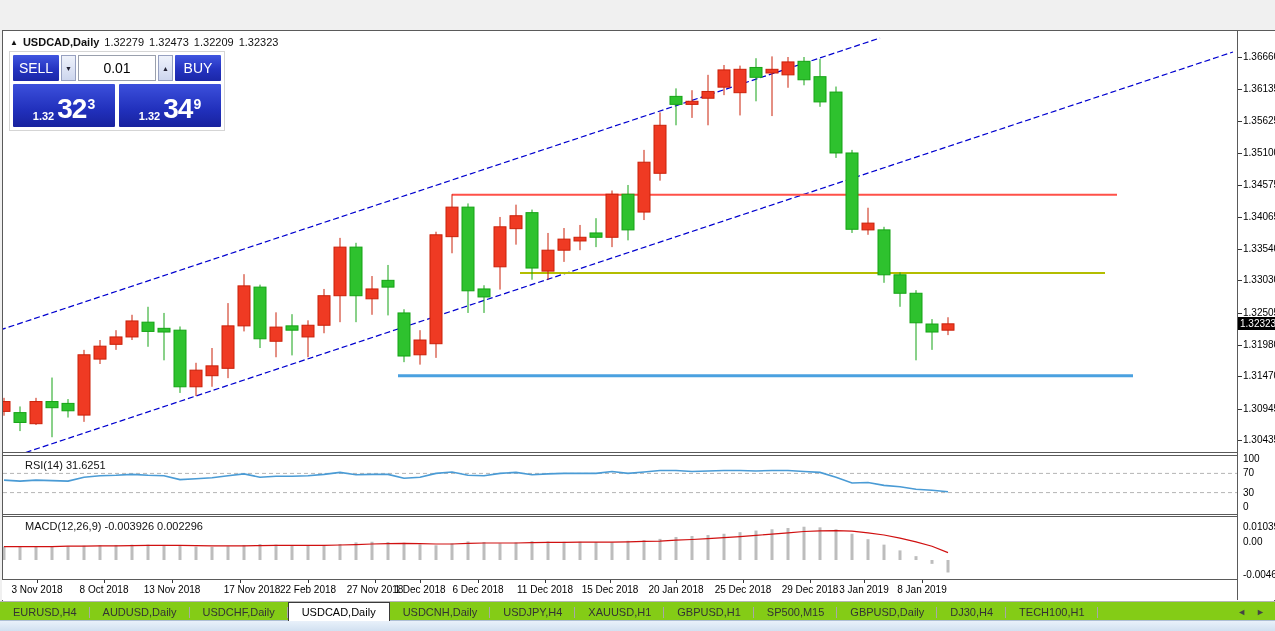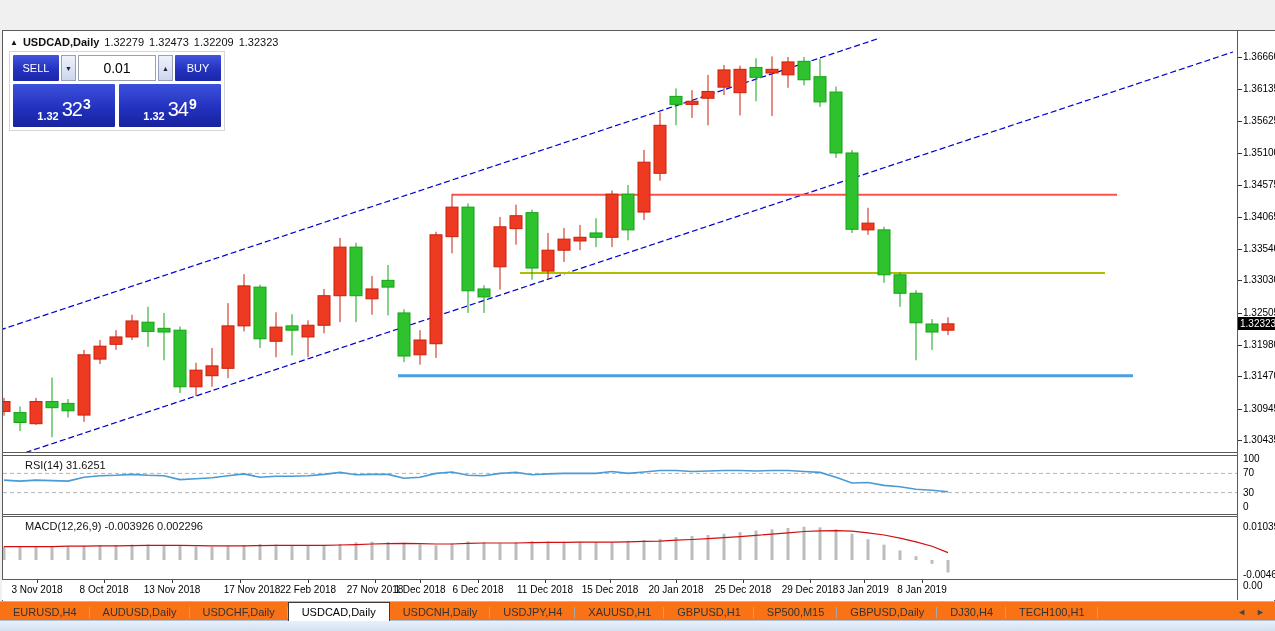--- a/index.html
+++ b/index.html
@@ -25,50 +25,50 @@
   
   #charttitle{position:absolute;left:10px;top:36px;font-size:11px;color:#111;display:flex;gap:5px;}
   #charttitle .arrow{font-size:8px;line-height:13px;color:#111;}
   #charttitle b{font-weight:700;}
 
   
   #oneclick{position:absolute;left:9px;top:51px;width:216px;background:#fff;
             border:1px solid #d5d5d5;padding:3px;box-sizing:border-box;}
   .ocrow1{display:flex;gap:2px;height:26px;}
   .ocbtn{flex:0 0 46px;background:linear-gradient(#4156e0,#2433c0 55%,#1b27a8);color:#fff;
-         font-size:11px;display:flex;align-items:center;justify-content:center;border-radius:1px;cursor:pointer;}
+         font-size:14px;display:flex;align-items:center;justify-content:center;border-radius:1px;cursor:pointer;}
   .spin{flex:0 0 15px;background:linear-gradient(#eef2fb,#cdd6ee);border:1px solid #96a0c0;
         display:flex;align-items:center;justify-content:center;font-size:7px;color:#223;cursor:pointer;box-sizing:border-box;}
   .volfield{flex:1 1 auto;background:#fff;border:1px solid #9aa0ad;display:flex;align-items:center;
             justify-content:center;font-size:14px;color:#000;box-sizing:border-box;}
   .ocrow2{display:flex;gap:4px;margin-top:3px;}
   .pricebox{flex:1 1 50%;height:40px;background:linear-gradient(#3c50dc,#2130bc 60%,#18229e);
             color:#fff;display:flex;align-items:flex-end;justify-content:center;
             padding-bottom:3px;cursor:pointer;border-radius:1px;}
   .pricebox .sm{font-size:11px;font-weight:700;margin-right:3px;line-height:16px;}
-  .pricebox .big{font-size:20px;font-weight:400;line-height:30px;letter-spacing:-1px;margin-top:24px;}
+  .pricebox .big{font-size:28px;font-weight:700;line-height:30px;letter-spacing:-1px;margin-top:24px;}
   .pricebox .sup{font-size:14px;font-weight:700;line-height:14px;margin-bottom:13px;margin-left:1px;}
 
   
   #raxis{position:absolute;left:1238px;top:31px;width:37px;height:569px;background:#fff;}
   .axlabel{position:absolute;left:5px;font-size:10px;color:#000;white-space:nowrap;}
   .axtick{position:absolute;left:0;width:4px;height:1px;background:#333;}
   #curprice{position:absolute;left:0;width:37px;height:13px;background:#000;color:#fff;
             font-size:10px;line-height:13px;text-align:left;padding-left:2px;box-sizing:border-box;}
 
   
   .indtitle{position:absolute;left:8px;font-size:11px;color:#111;padding-left:17px;}
 
   
   #dateaxis{position:absolute;left:2px;top:580px;width:1235px;height:20px;background:#fff;}
   .datelabel{position:absolute;top:4px;font-size:10px;color:#000;transform:translateX(-50%);white-space:nowrap;}
   .datetick{position:absolute;top:0;width:1px;height:3px;background:#333;}
 
   
-  #tabbar{position:absolute;left:0;top:601px;width:1275px;height:19px;background:#f97316;
+  #tabbar{position:absolute;left:0;top:601px;width:1275px;height:19px;background:#84cc16;
           border-top:1px solid #b5b5b5;display:flex;align-items:flex-end;}
   .tab{height:17px;line-height:17px;padding:0 13px;font-size:11px;color:#333;position:relative;cursor:pointer;white-space:nowrap;}
   .tab:not(.active):after{content:"";position:absolute;right:0;top:3px;height:11px;width:1px;background:#a8a8a8;}
   .tab.active{background:#fff;border:1px solid #3a3a3a;border-bottom:none;height:18px;line-height:18px;
               color:#000;z-index:2;}
   #tabnav{margin-left:auto;display:flex;gap:10px;padding:0 10px;font-size:9px;color:#444;align-items:center;height:100%;}
   #tabnav span{cursor:pointer;}
 
   
   #bottomstrip{position:absolute;left:0;top:620px;width:1275px;height:11px;
@@ -349,21 +349,21 @@
       <div class="axtick" style="top: 377.622px;"></div>
       <div class="axlabel" style="top: 371.622px;">1.30945</div>
       <div class="axtick" style="top: 409px;"></div>
       <div class="axlabel" style="top: 403px;">1.30435</div>
       <div id="curprice" style="top: 286.339px;">1.32323</div>
       <div class="axlabel" style="top: 422px; text-align: center;">100</div>
       <div class="axlabel" style="top: 436.4px;">70</div>
       <div class="axlabel" style="top: 455.6px;">30</div>
       <div class="axlabel" style="top: 470px;">0</div>
       <div class="axlabel" style="top: 489.73px;">0.010397</div>
-      <div class="axlabel" style="top: 549px;">0.00</div>
+      <div class="axlabel" style="top: 505px;">0.00</div>
       <div class="axlabel" style="top: 537.746px;">-0.004608</div>
     </div>
 
   <div id="dateaxis">
       <div class="datetick" style="left: 35px;"></div>
       <div class="datelabel" style="left: 35px;">3 Nov 2018</div>
       <div class="datetick" style="left: 102px;"></div>
       <div class="datelabel" style="left: 102px;">8 Oct 2018</div>
       <div class="datetick" style="left: 170px;"></div>
       <div class="datelabel" style="left: 170px;">13 Nov 2018</div>

